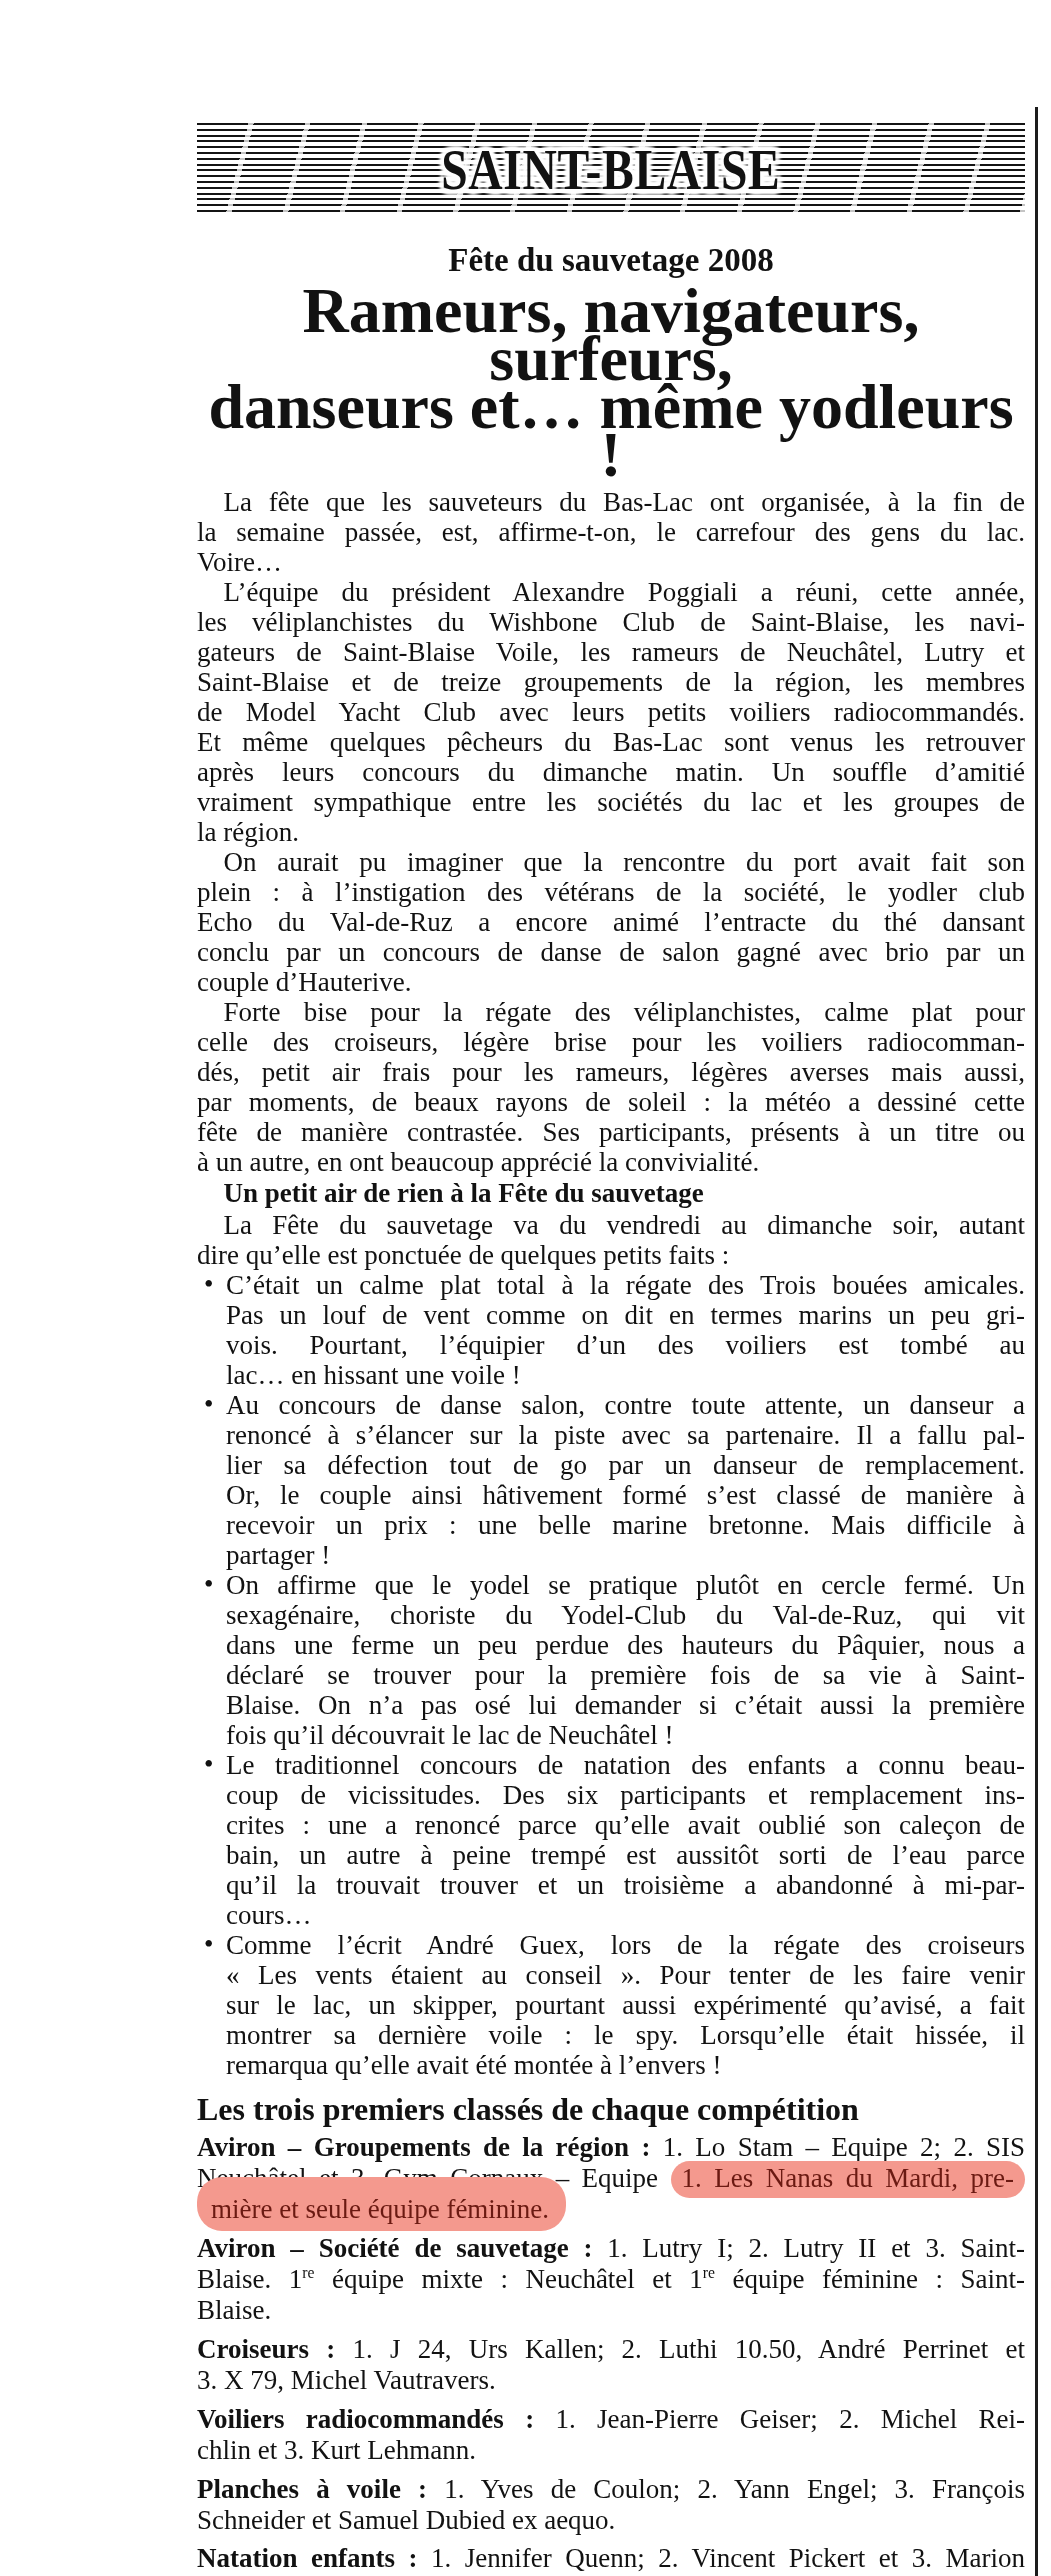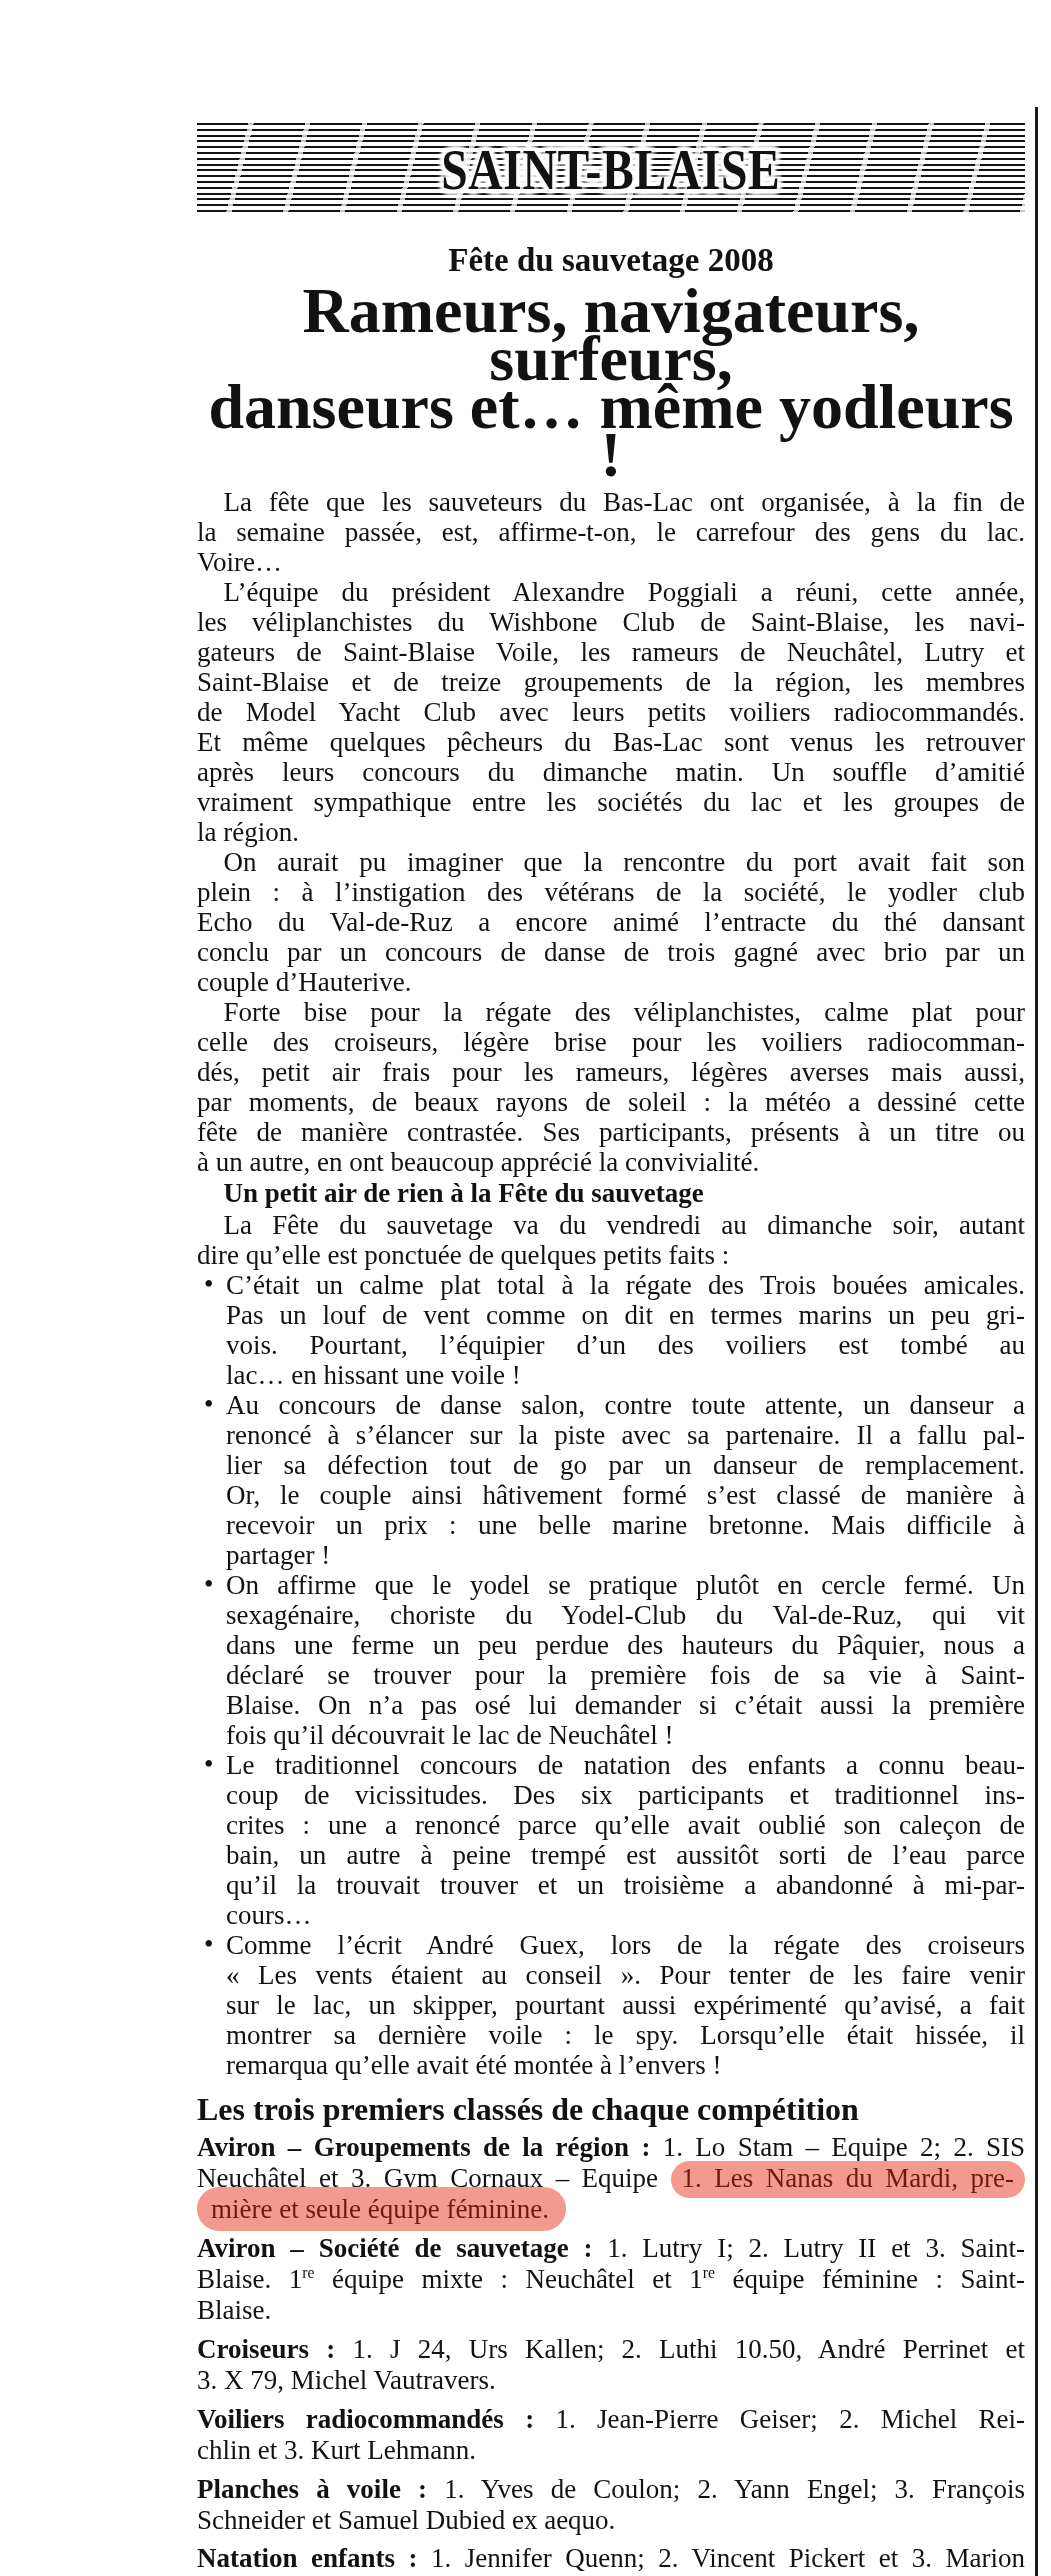--- a/index.html
+++ b/index.html
@@ -51,21 +51,21 @@
   .entry .ln{min-height:31px;}
   .head{font-weight:bold;}
   sup{font-size:58%;line-height:0;vertical-align:super;}
 
   .hl{
     background:var(--hl-bg,#F4998E);
     color:var(--hl-tx,#6B1A12);
     padding:2.3px 11px 4.7px 11px;
     border-radius:20px;
   }
-  .hl-b{padding:7px 17px 7px 14px;border-radius:25px;}
+  .hl-b{padding:17px 17px 7px 14px;border-radius:25px;}
 
   .footer{margin-top:11px;display:flex;justify-content:space-between;align-items:flex-end;}
   .src{font-family:"Liberation Sans", sans-serif;font-size:22.6px;color:#000000;}
   .cz{font-style:italic;font-size:37px;margin-right:3.1px;transform:translateY(-6.2px);}
 </style>
 </head>
 <body>
 
 <div class="rule-v"></div>
 
@@ -96,21 +96,21 @@
         <div class="ln j">de Model Yacht Club avec leurs petits voiliers radiocommandés.</div>
         <div class="ln j">Et même quelques pêcheurs du Bas-Lac sont venus les retrouver</div>
         <div class="ln j">après leurs concours du dimanche matin. Un souffle d’amitié</div>
         <div class="ln j">vraiment sympathique entre les sociétés du lac et les groupes de</div>
         <div class="ln">la région.</div>
       </div>
     <div>
         <div class="ln j ind">On aurait pu imaginer que la rencontre du port avait fait son</div>
         <div class="ln j">plein : à l’instigation des vétérans de la société, le yodler club</div>
         <div class="ln j">Echo du Val-de-Ruz a encore animé l’entracte du thé dansant</div>
-        <div class="ln j">conclu par un concours de danse de trois gagné avec brio par un</div>
+        <div class="ln j">conclu par un concours de danse de salon gagné avec brio par un</div>
         <div class="ln">couple d’Hauterive.</div>
       </div>
     <div>
         <div class="ln j ind">Forte bise pour la régate des véliplanchistes, calme plat pour</div>
         <div class="ln j">celle des croiseurs, légère brise pour les voiliers radiocomman-</div>
         <div class="ln j">dés, petit air frais pour les rameurs, légères averses mais aussi,</div>
         <div class="ln j">par moments, de beaux rayons de soleil : la météo a dessiné cette</div>
         <div class="ln j">fête de manière contrastée. Ses participants, présents à un titre ou</div>
         <div class="ln">à un autre, en ont beaucoup apprécié la convivialité.</div>
       </div>
@@ -151,21 +151,21 @@
             <div class="ln j">dans une ferme un peu perdue des hauteurs du Pâquier, nous a</div>
             <div class="ln j">déclaré se trouver pour la première fois de sa vie à Saint-</div>
             <div class="ln j">Blaise. On n’a pas osé lui demander si c’était aussi la première</div>
             <div class="ln">fois qu’il découvrait le lac de Neuchâtel !</div>
           </div>
       </div>
       <div class="bullet-item">
         <span class="dot">•</span>
         <div>
             <div class="ln j">Le traditionnel concours de natation des enfants a connu beau-</div>
-            <div class="ln j">coup de vicissitudes. Des six participants et traditionnel ins-</div>
+            <div class="ln j">coup de vicissitudes. Des six participants et remplacement ins-</div>
             <div class="ln j">crites : une a renoncé parce qu’elle avait oublié son caleçon de</div>
             <div class="ln j">bain, un autre à peine trempé est aussitôt sorti de l’eau parce</div>
             <div class="ln j">qu’il la trouvait trouver et un troisième a abandonné à mi-par-</div>
             <div class="ln">cours…</div>
           </div>
       </div>
       <div class="bullet-item">
         <span class="dot">•</span>
         <div>
             <div class="ln j">Comme l’écrit André Guex, lors de la régate des croiseurs</div>

